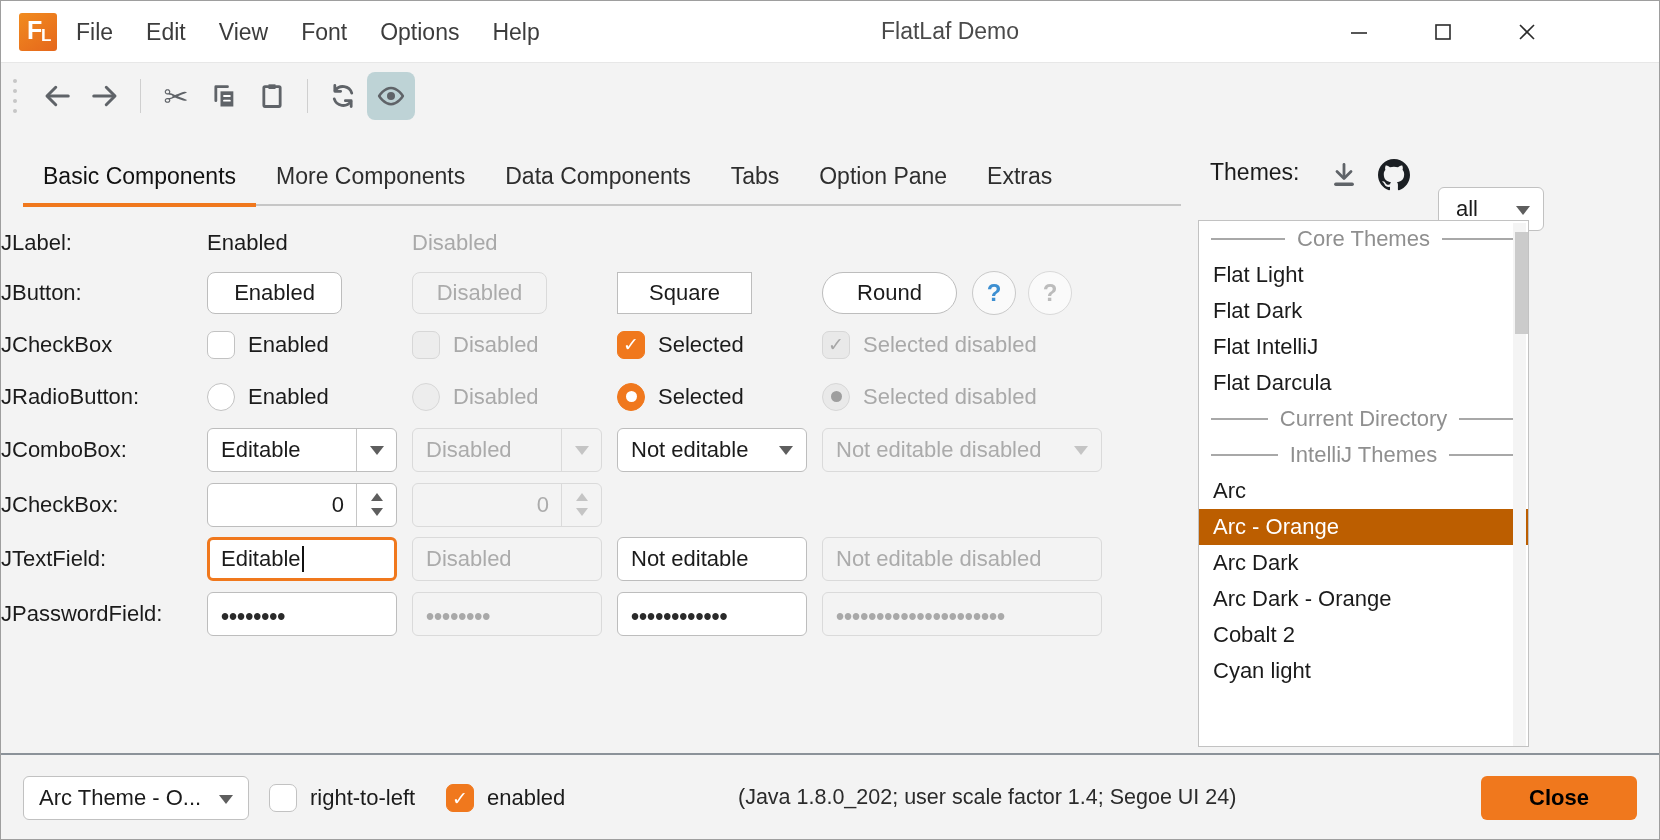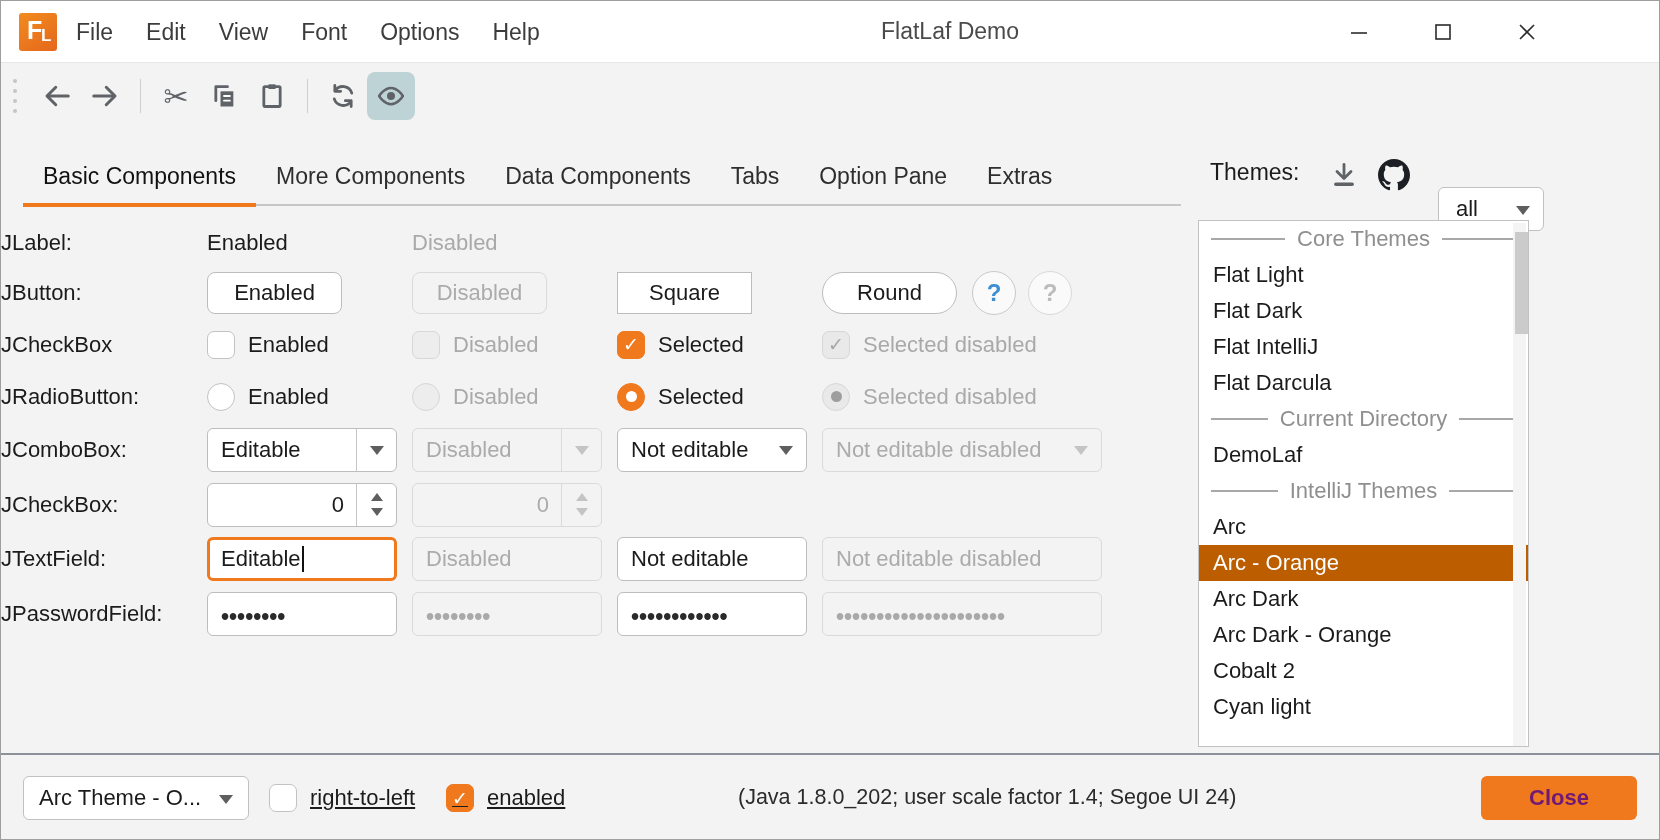--- a/index.html
+++ b/index.html
@@ -101,26 +101,26 @@
   .tl-sep { height:36px; display:flex; align-items:center; gap:12px; padding:0 12px; color:#8F8F8F; font-size:22px; }
   .tl-sep .line { flex:1; height:2px; background:#A8A8A8; }
   .scrolltrack { position:absolute; right:2px; top:2px; width:13px; height:523px; background:#F4F4F4; }
   .scrollthumb { position:absolute; right:0px; top:11px; width:13px; height:102px; background:#CBCBCB; }
   
   .bottom-sep { position:absolute; left:0; top:752px; width:100%; height:2px; background:#8B9299; }
   .bottombar { position:absolute; left:0; top:775px; width:100%; height:44px; }
   .theme-combo { position:absolute; left:22px; top:0; width:226px; height:44px; background:#fff;
     border:1px solid #C1C1C1; border-radius:6px; display:flex; align-items:center; padding-left:15px; font-size:22px; }
   .theme-combo .arrow-down { position:absolute; right:15px; top:18px; }
-  .bb-check { position:absolute; top:8px; display:flex; align-items:center;text-decoration:underline; }
+  .bb-check { position:absolute; top:8px; display:flex; align-items:center; }
   .bb-rtl { left:268px; }
   .bb-enabled { left:445px; }
   .status { position:absolute; left:737px; top:9px; font-size:21.5px; color:#2B2B2B; }
   .close-btn { position:absolute; left:1480px; top:0; width:156px; height:44px; background:#F0781D; border:none;
-    border-radius:6px; color:#701a75; font-weight:bold; font-size:22px; display:flex; align-items:center; justify-content:center; }
+    border-radius:6px; color:#000000; font-weight:bold; font-size:22px; display:flex; align-items:center; justify-content:center; }
 </style>
 </head>
 <body>
 
 <div class="titlebar">
   <div class="logo">
     <span class="lf">F</span>
     <span class="ll">L</span>
   </div>
   <nav class="menubar">
@@ -416,21 +416,20 @@
       </div>
       <div class="tl-item">Flat Light</div>
       <div class="tl-item">Flat Dark</div>
       <div class="tl-item">Flat IntelliJ</div>
       <div class="tl-item">Flat Darcula</div>
       <div class="tl-sep">
         <span class="line"></span>
         <span>Current Directory</span>
         <span class="line"></span>
       </div>
-      <div class="tl-item">DemoLaf</div>
       <div class="tl-sep">
         <span class="line"></span>
         <span>IntelliJ Themes</span>
         <span class="line"></span>
       </div>
       <div class="tl-item">Arc</div>
       <div class="tl-item selected">Arc - Orange</div>
       <div class="tl-item">Arc Dark</div>
       <div class="tl-item">Arc Dark - Orange</div>
       <div class="tl-item">Cobalt 2</div>

